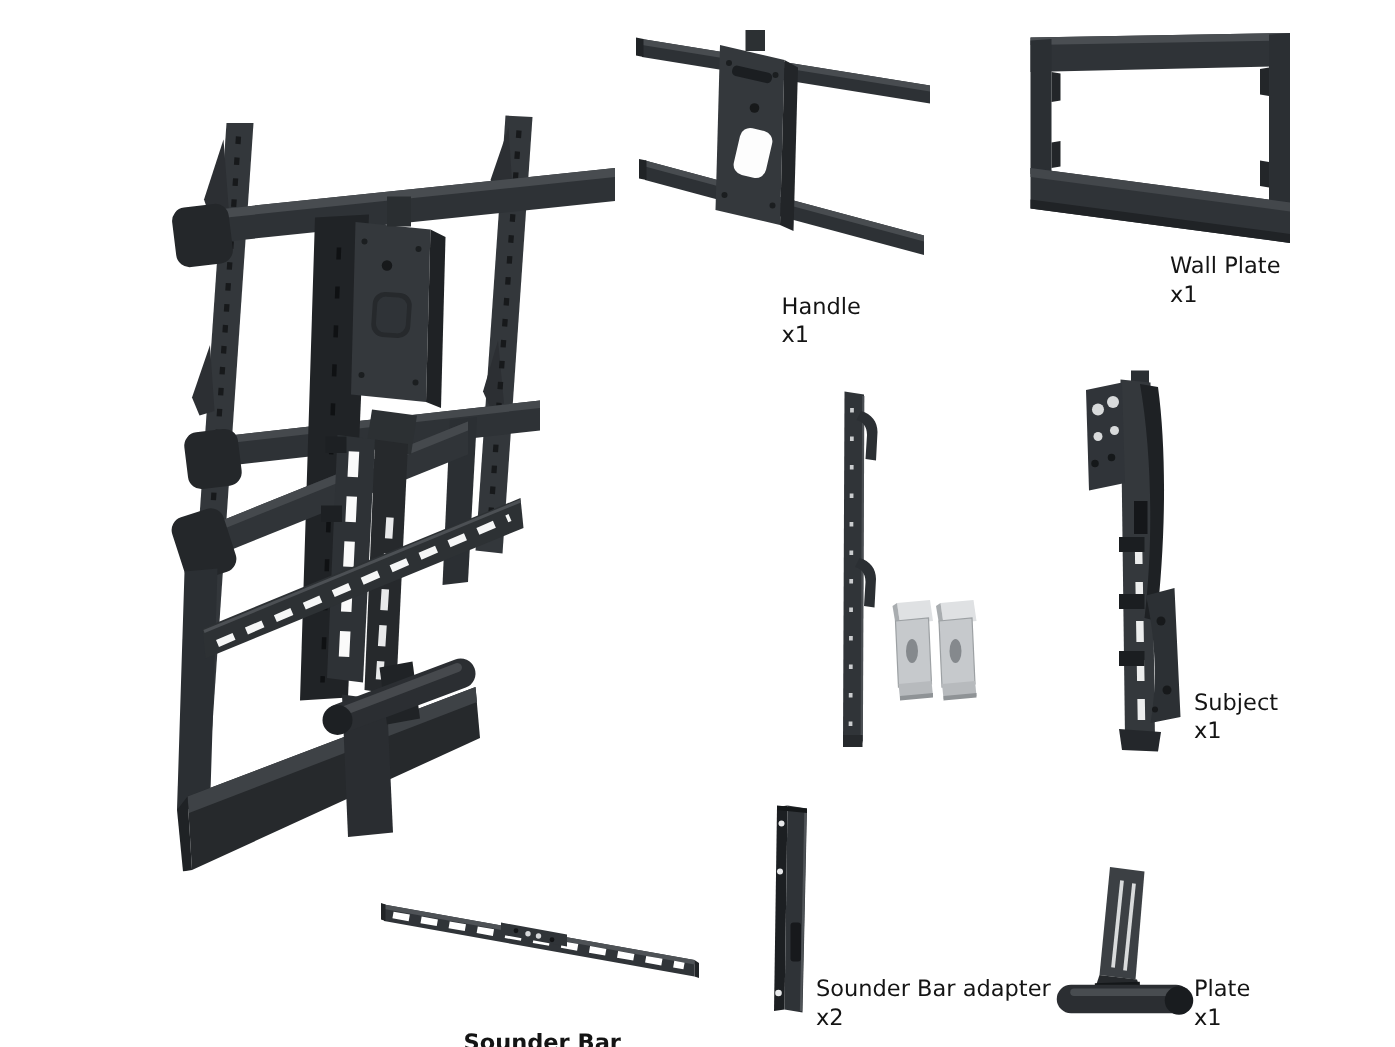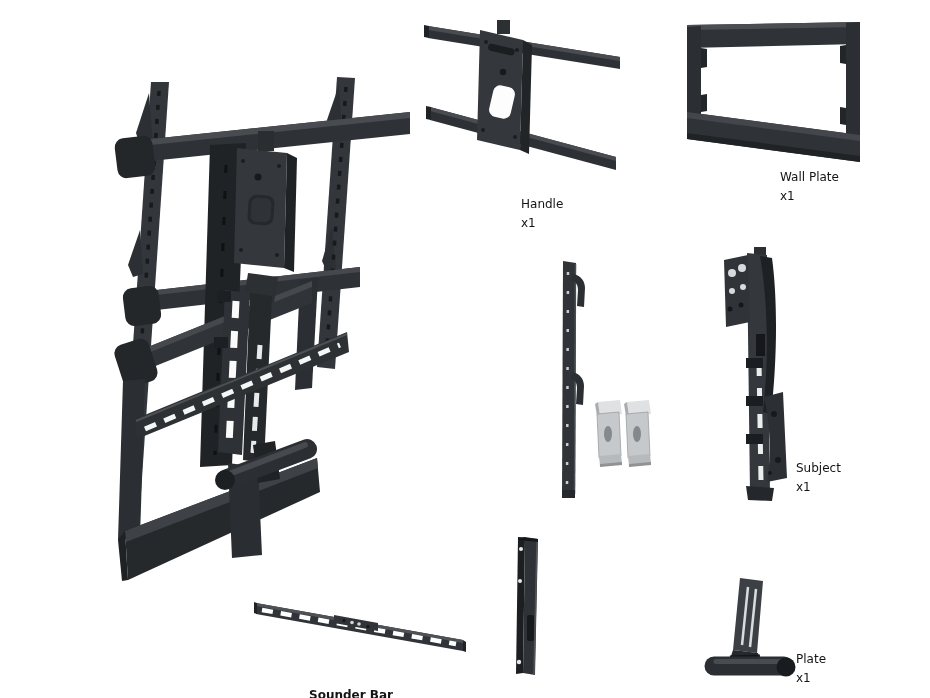--- a/index.html
+++ b/index.html
@@ -7,21 +7,21 @@
     position:relative;
     width:930px;height:698px;
     background:#ffffff;
     font-family:"DejaVu Sans","Liberation Sans",sans-serif;
     overflow:hidden;
   }
   .part{position:absolute;}
   .part svg{display:block;}
   .plabel{
     position:absolute;
-    font-size:12px;
+    font-size:15px;
     line-height:19px;
     color:#141414;
     white-space:nowrap;
   }
   .plabel div{pointer-events:none;}
 </style>
 </head>
 <body>
 
 <div id="canvas">
@@ -241,20 +241,24 @@
       <polygon points="10,11 17,10 15,146 8,147" fill="#1c1f22"></polygon>
       <polygon points="17,10 30,12 27,148 15,146" fill="#2f3337"></polygon>
       <line x1="29" y1="13" x2="26" y2="147" stroke="#505458" stroke-width="1.5"></line>
       <circle cx="13" cy="22" r="2" fill="#e8e9ea"></circle>
       <circle cx="12" cy="54" r="2" fill="#e8e9ea"></circle>
       <circle cx="11" cy="135" r="2.2" fill="#e8e9ea"></circle>
       <rect x="19" y="88" width="7" height="26" rx="2" fill="#17191c"></rect>
       <polygon points="10,10 30,12 30,15 10,13" fill="#15181a"></polygon>
     </svg>
   </div>
+  <div class="plabel" style="left:544px;top:650px;">
+    <div>Sounder Bar adapter</div>
+    <div>x2</div>
+  </div>
 
   <div class="part" style="left:692px;top:553px;">
     <svg width="115" height="135" viewBox="0 0 115 135">
 
       <polygon points="48,25 71,28 65,100 41,97" fill="#3c4044"></polygon>
       <line x1="56" y1="34" x2="50" y2="92" stroke="#d9dbdc" stroke-width="2.5"></line>
       <line x1="64" y1="36" x2="58" y2="94" stroke="#d9dbdc" stroke-width="2.5"></line>
       <polygon points="41,97 66,100 70,112 37,109" fill="#26292c"></polygon>
 
       <rect x="38" y="102" width="30" height="9" fill="#141719" transform="rotate(-2 53 106)"></rect>

